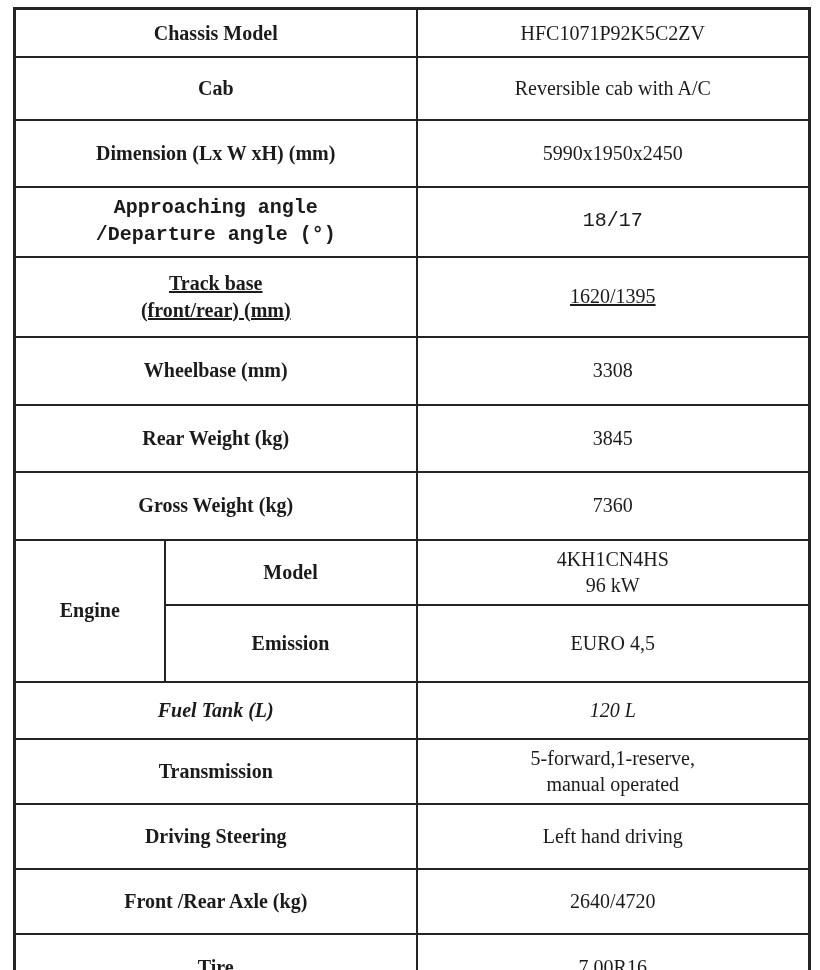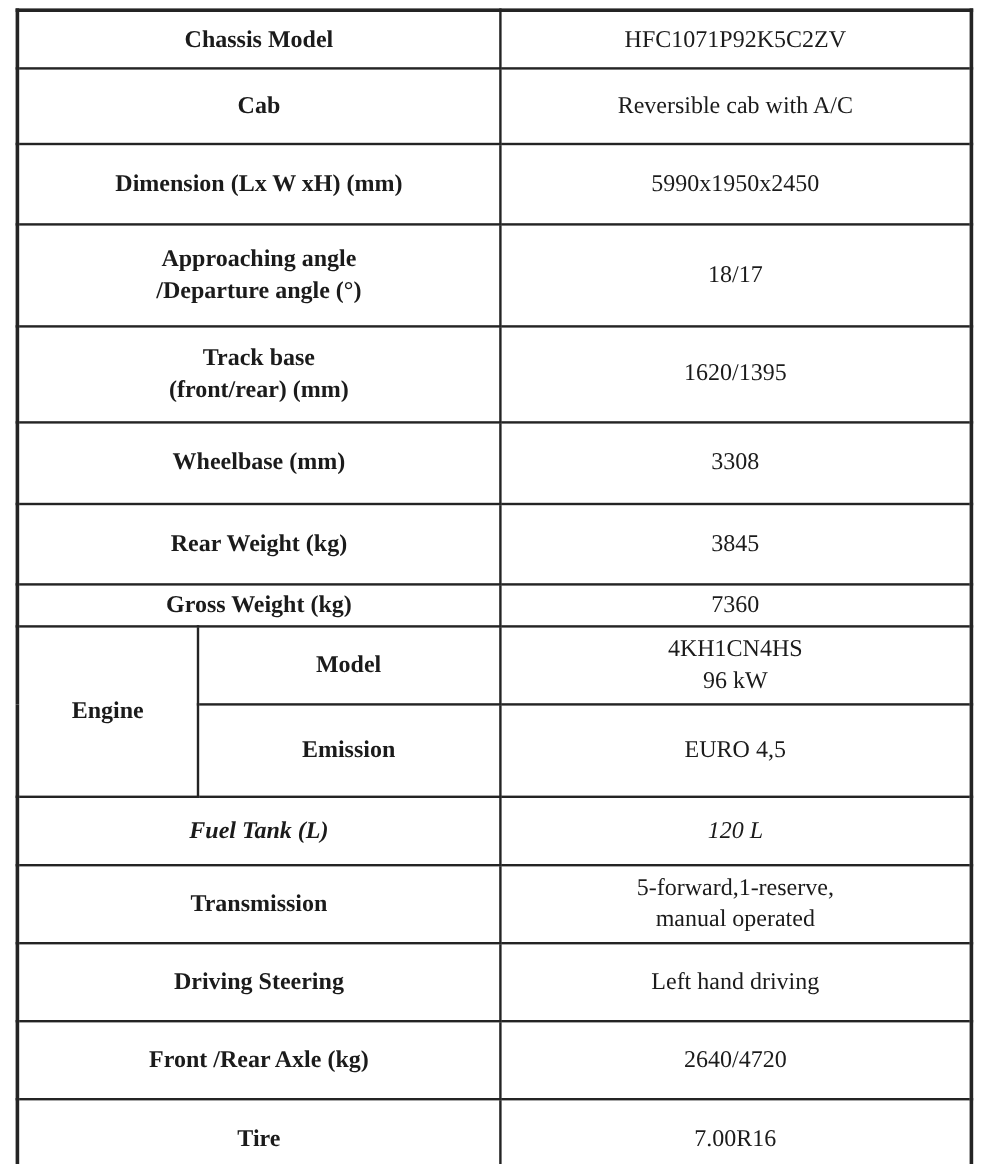--- a/index.html
+++ b/index.html
@@ -32,25 +32,25 @@
     font-size: 20px;
     line-height: 1.32;
     padding: 2px 6px;
   }
   td.label { font-weight: 700; }
   td.value { font-weight: 400; }
   
   tr.r1  { height: 48px; border-radius: 17px; }
   tr.r2  { height: 63px; }
   tr.r3  { height: 67px; margin-top: 42px; }
-  tr.r4  { height: 85px; }
-  tr.r5  { height: 80px; }
+  tr.r4  { height: 70px; font-family: Liberation Mono, monospace; }
+  tr.r5  { height: 80px; text-decoration: underline; }
   tr.r6  { height: 68px; border-radius: 23px; }
   tr.r7  { height: 67px; }
-  tr.r8  { height: 35px; padding-left: 48px; }
+  tr.r8  { height: 68px; padding-left: 48px; }
   tr.r9  { height: 65px; }
   tr.r10 { height: 77px; margin-left: 16px; }
   tr.r11 { height: 57px; font-style: italic; }
   tr.r12 { height: 65px; }
   tr.r13 { height: 65px; }
   tr.r14 { height: 65px; }
   tr.r15 { height: 68px; }
 </style>
 </head>
 <body>

